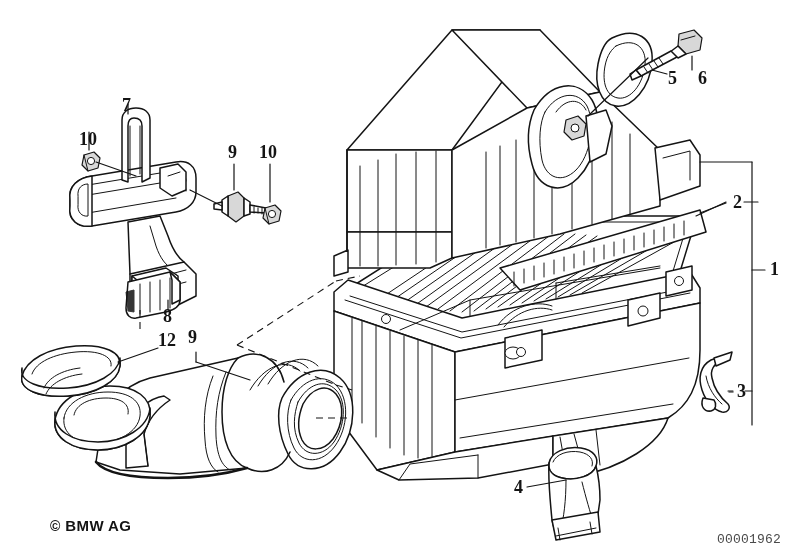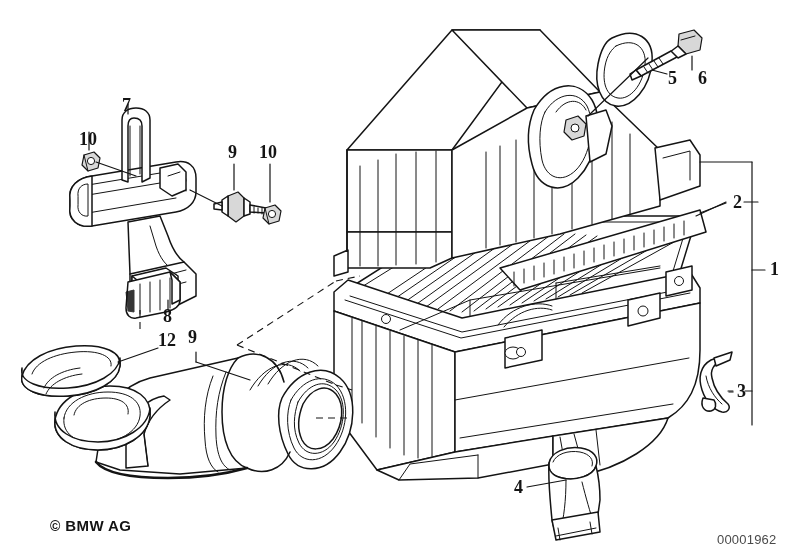--- a/index.html
+++ b/index.html
@@ -23,21 +23,21 @@
   }
   #copyright{
     position:absolute;left:33px;top:517px;
     font-family:"Liberation Sans", sans-serif;
     font-weight:bold;font-size:15px;letter-spacing:.4px;
     color:#141414;white-space:nowrap;margin-left:17px;
   }
   #copyright .mark{font-size:14px;}
   #partnumber{
     position:absolute;left:717px;top:532px;
-    font-family:Liberation Sans, sans-serif;
+    font-family:Liberation Mono, monospace;
     font-size:13px;letter-spacing:.2px;
     color:#4a4a4a;white-space:nowrap;
   }
 </style>
 </head>
 <body>
 
 <div id="diagram-root">
 
   <svg class="sheet" viewBox="0 0 799 559" xmlns="http://www.w3.org/2000/svg">

